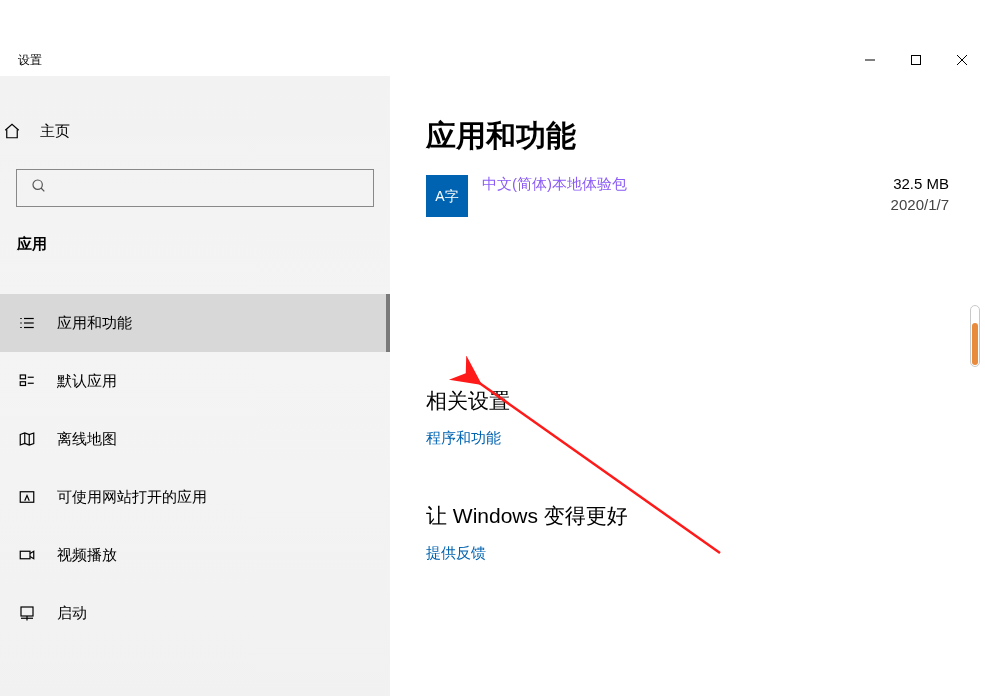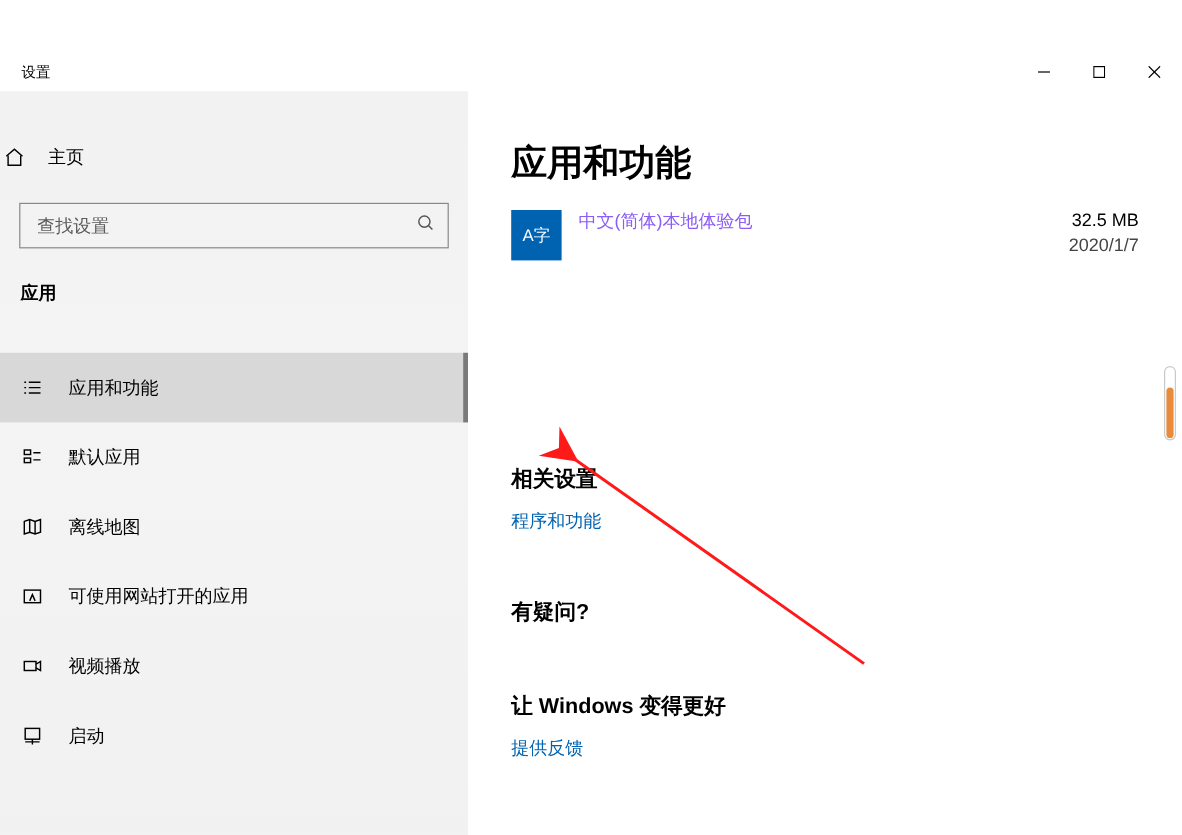--- a/index.html
+++ b/index.html
@@ -156,22 +156,22 @@
   }
   .app-meta { flex:1; }
   .app-name { font-size: 15px; color:#8b5cf6; }
   .app-publisher { font-size: 15px; color:#5a5a5a; margin-top:4px; }
   .app-right { text-align: right; }
   .app-size { font-size: 15px; color:#000; }
   .app-date { font-size: 15px; color:#444; margin-top:4px; }
 
   .section { margin-bottom: 54px; }
   .section h2 {
-    font-size: 18px;
-    font-weight: 700;
+    font-size: 21px;
+    font-weight: 400;
     margin-bottom: 14px;
   }
   .link {
     font-size: 15px;
     color: #0063b1;
     cursor: pointer;
   }
 
   
   .right-scroll {
@@ -234,21 +234,20 @@
       <span class="icon">
         <svg width="18" height="18" viewBox="0 0 24 24" fill="none" stroke="#000" stroke-width="1.6">
             <path d="M3 11 L12 3 L21 11"></path>
             <path d="M5 10 V21 H19 V10"></path>
           </svg>
       </span>
       <span>主页</span>
     </div>
 
     <div class="searchbox">
-      <input type="text" placeholder="查找设置" style="">
       <span class="sicon">
         <svg width="16" height="16" viewBox="0 0 24 24" fill="none" stroke="#555" stroke-width="1.8">
             <circle cx="10" cy="10" r="7"></circle>
             <line x1="20" y1="20" x2="15" y2="15"></line>
           </svg>
       </span>
     </div>
 
     <div class="category-label">应用</div>
 
@@ -333,21 +332,20 @@
         <div class="app-date">2020/1/7</div>
       </div>
     </div>
 
     <div class="section">
       <h2>相关设置</h2>
       <div class="link">程序和功能</div>
     </div>
 
     <div class="section">
-      <h2>有疑问?</h2>
     </div>
 
     <div class="section">
       <h2>让 Windows 变得更好</h2>
       <div class="link">提供反馈</div>
     </div>
   </div>
 </div>
 
 <div class="right-scroll">

